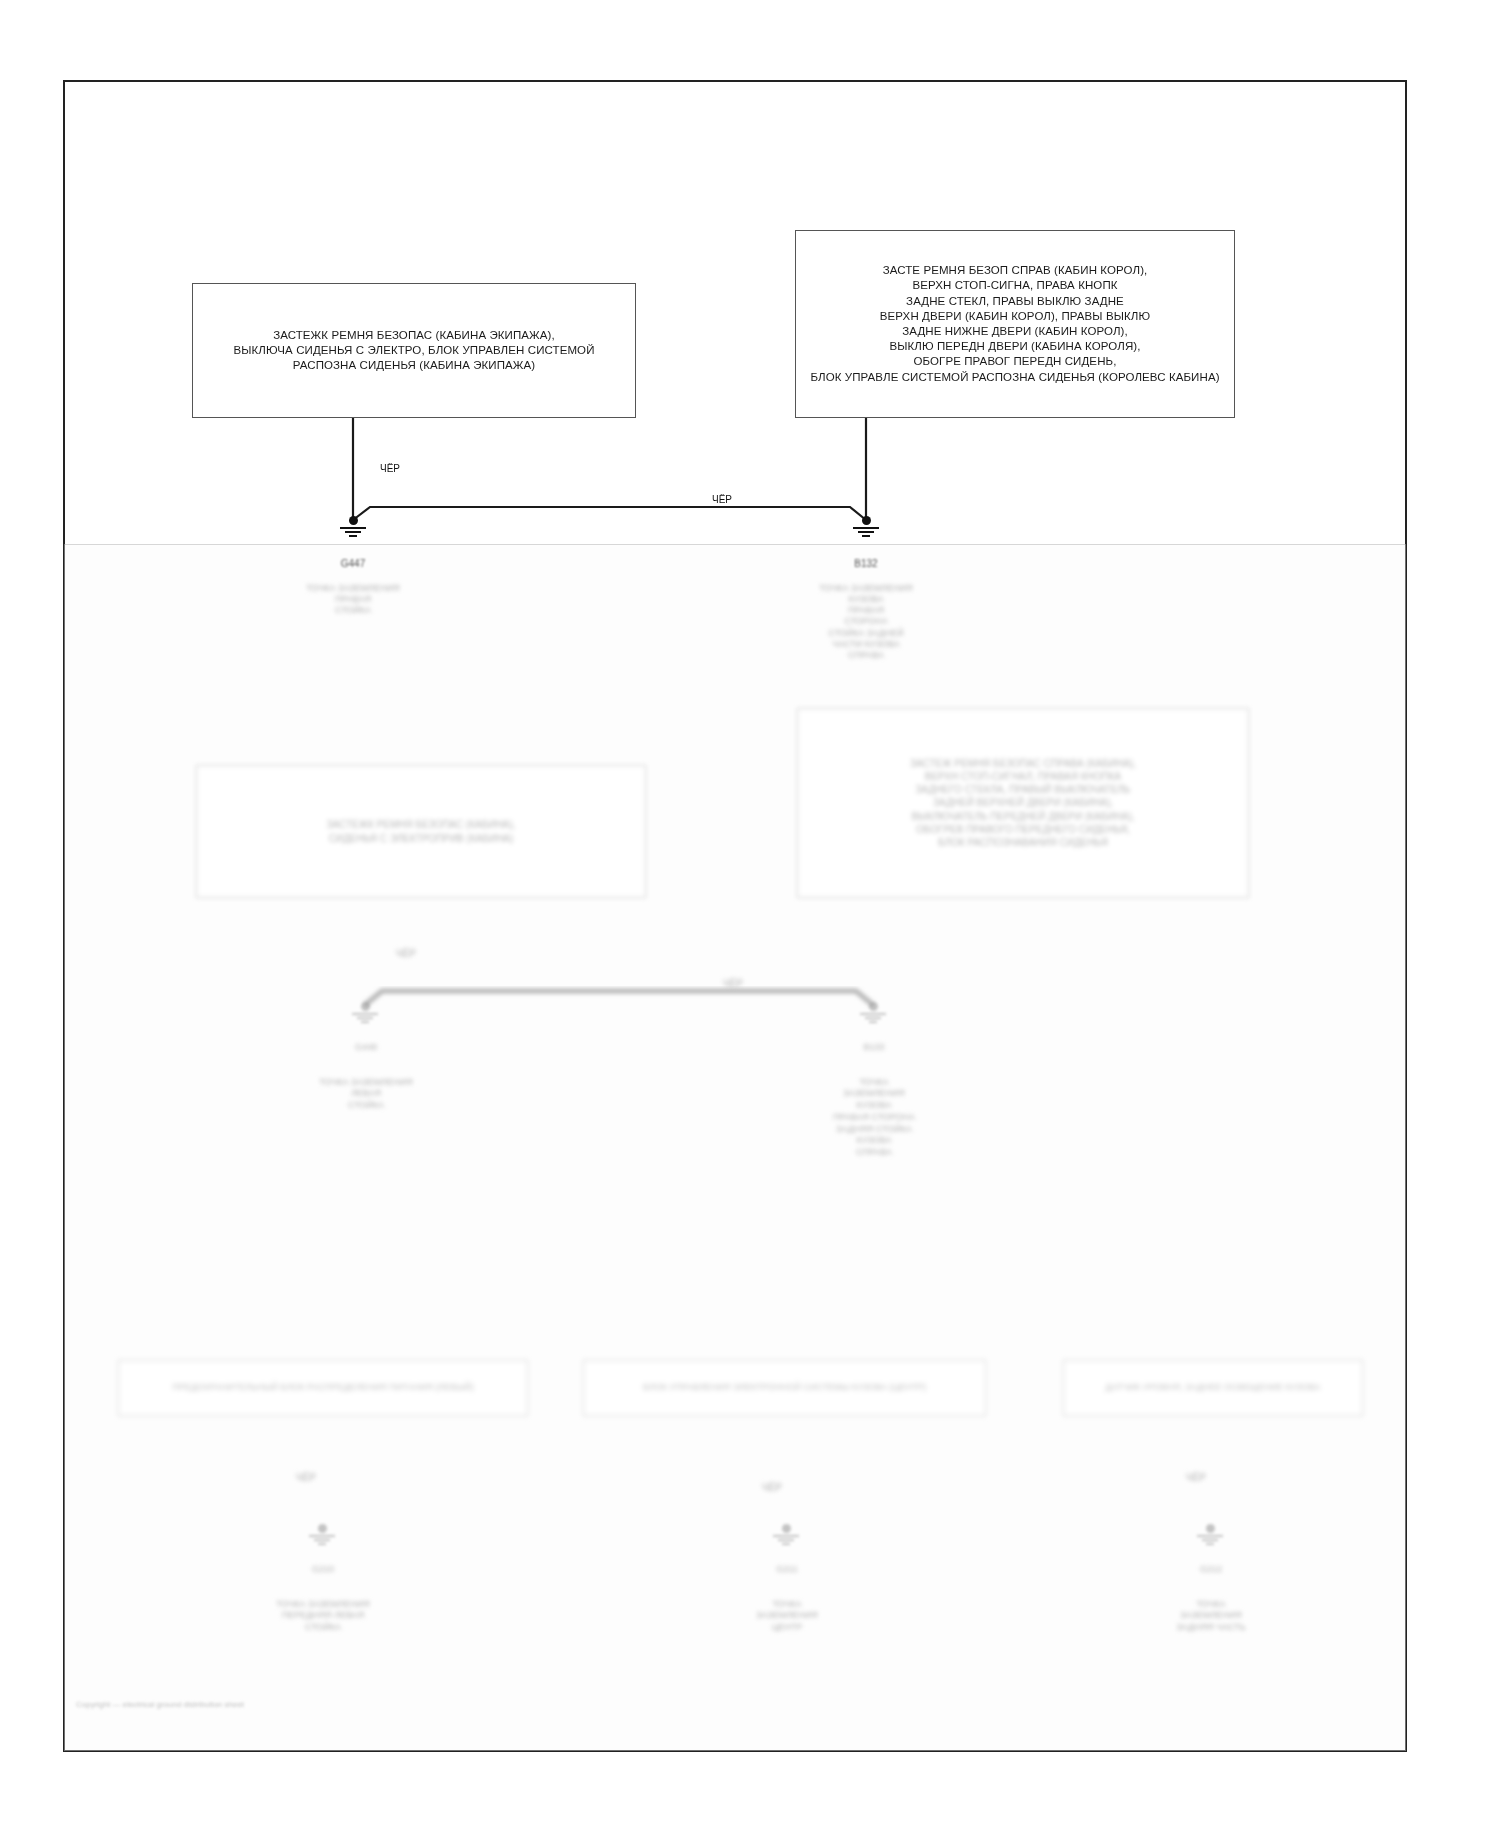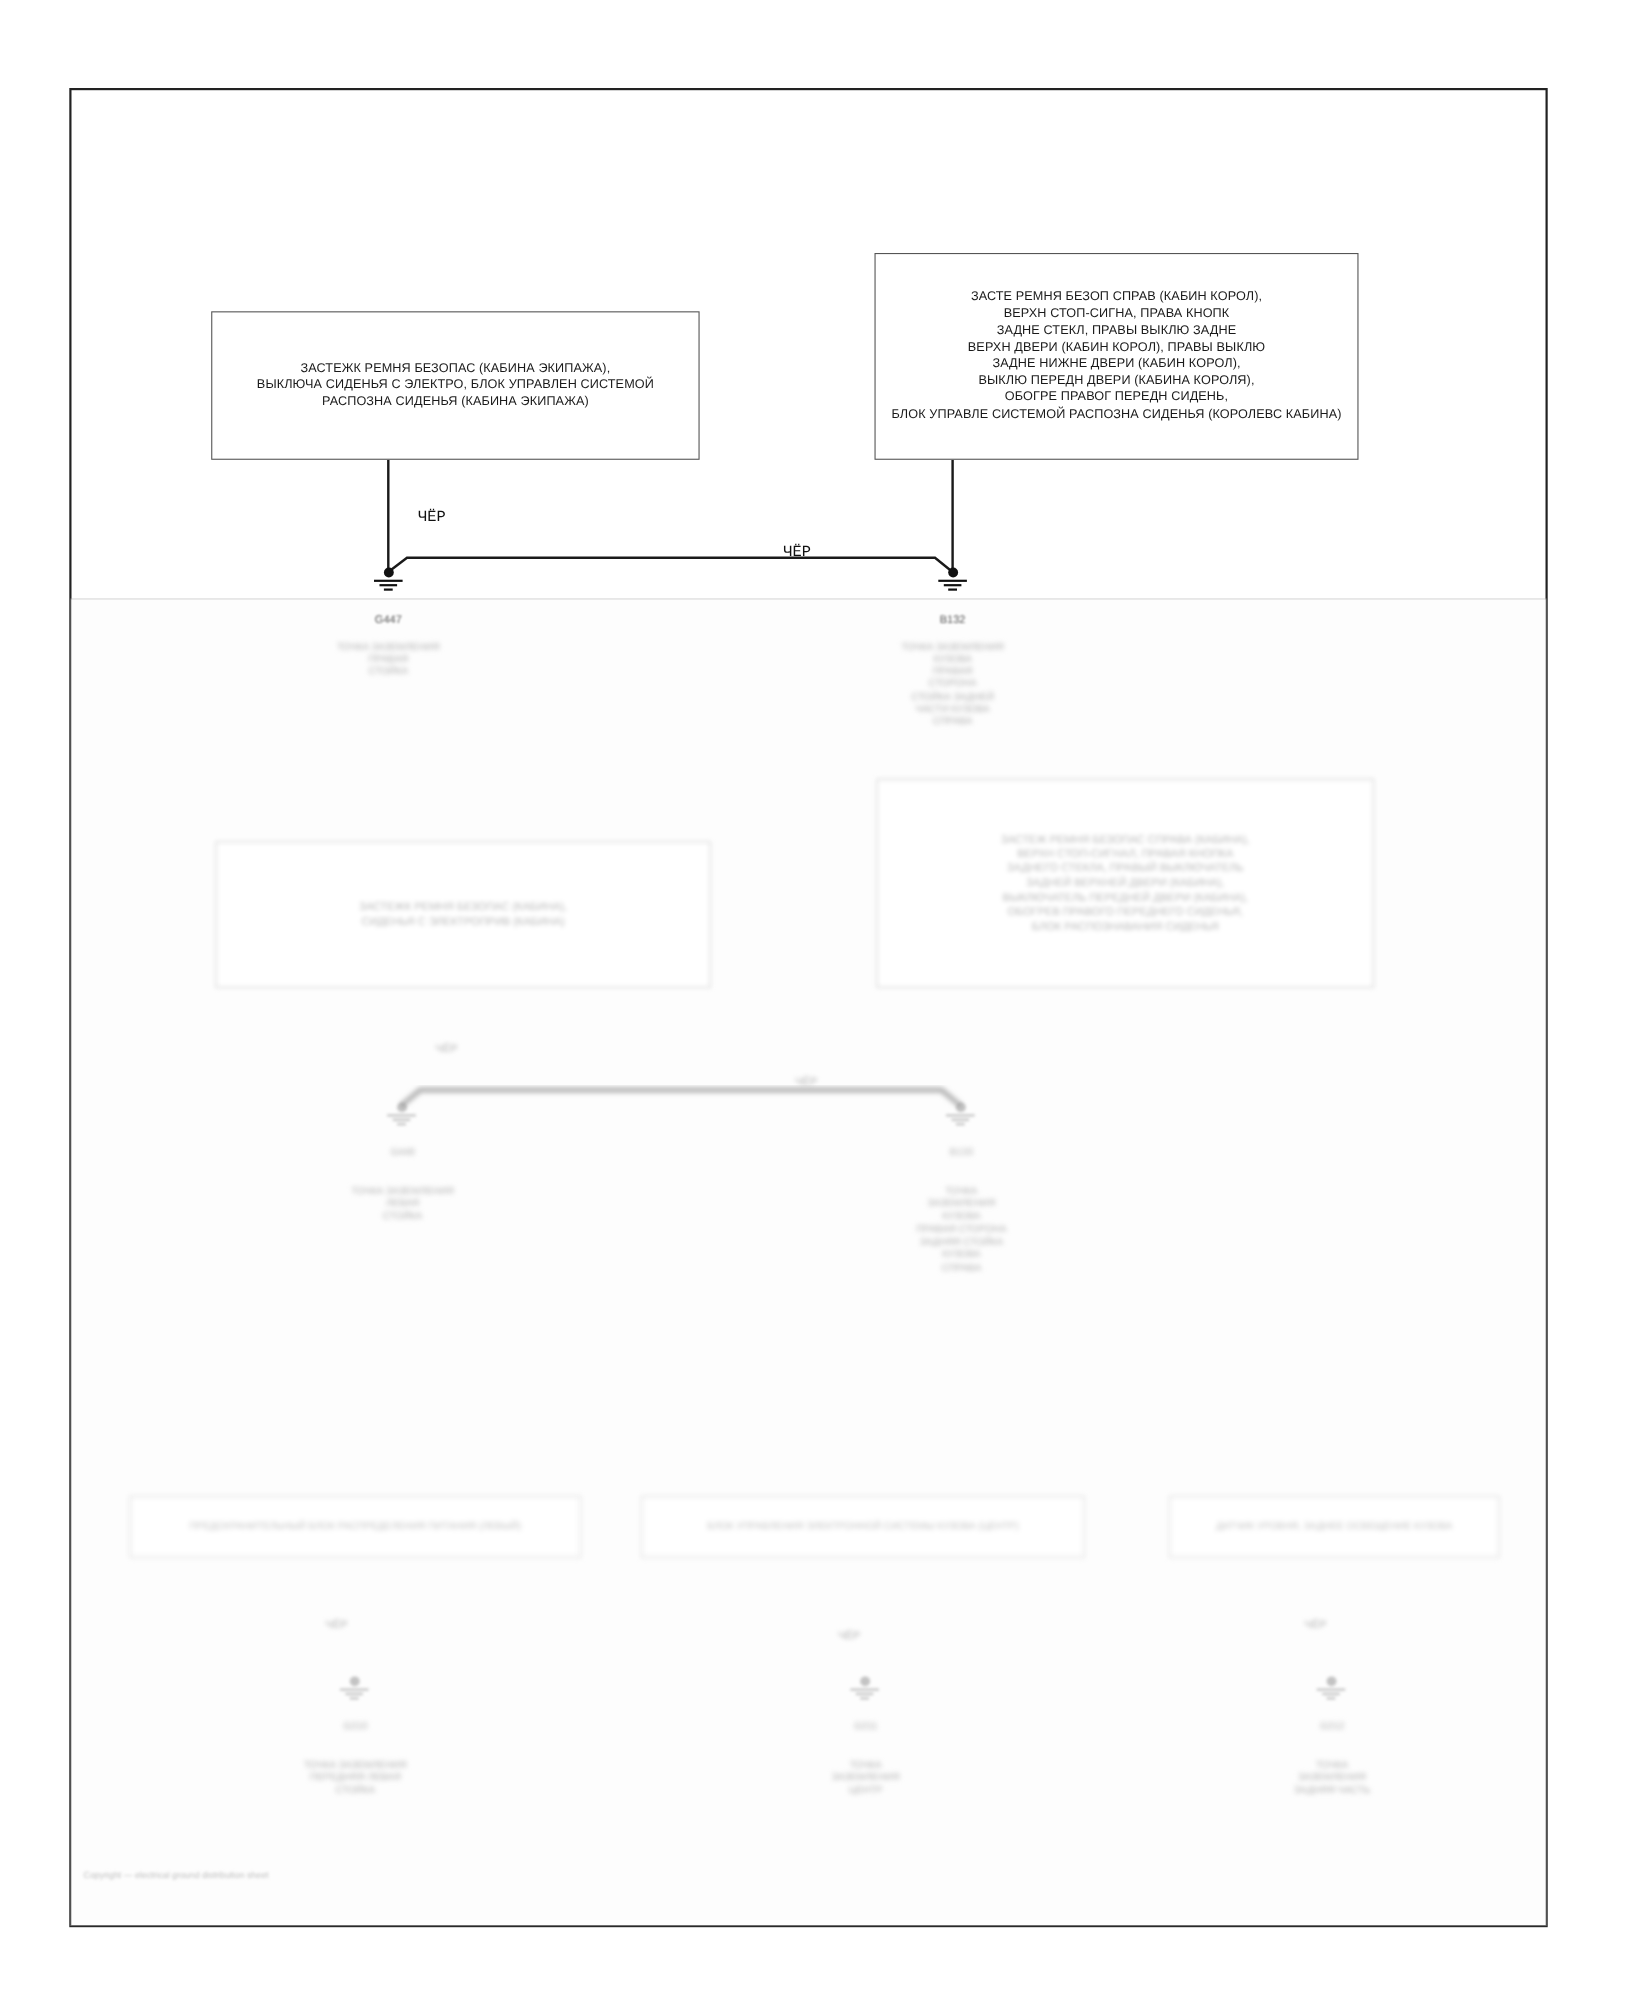--- a/index.html
+++ b/index.html
@@ -102,24 +102,23 @@
   .gnd .b1 { top: 11px; width: 26px; margin-left: -13px; }
   .gnd .b2 { top: 15px; width: 16px; margin-left: -8px; }
   .gnd .b3 { top: 19px; width: 8px;  margin-left: -4px; }
 
   .gnd-blur { filter: blur(1.6px); opacity: .5; }
   .gnd-blur .dot, .gnd-blur .b1, .gnd-blur .b2, .gnd-blur .b3 { background: #8a8a8a; }
 
   
   .wire-label {
     position: absolute;
-    font-size: 14px;
+    font-size: 10px;
     color: #111;
     white-space: nowrap;
-    font-family: Liberation Mono, monospace;
   }
   .wire-label-blur {
     position: absolute;
     font-size: 10px;
     color: #b5b5b5;
     white-space: nowrap;
     filter: blur(2px);
   }
 
   .node-label {

